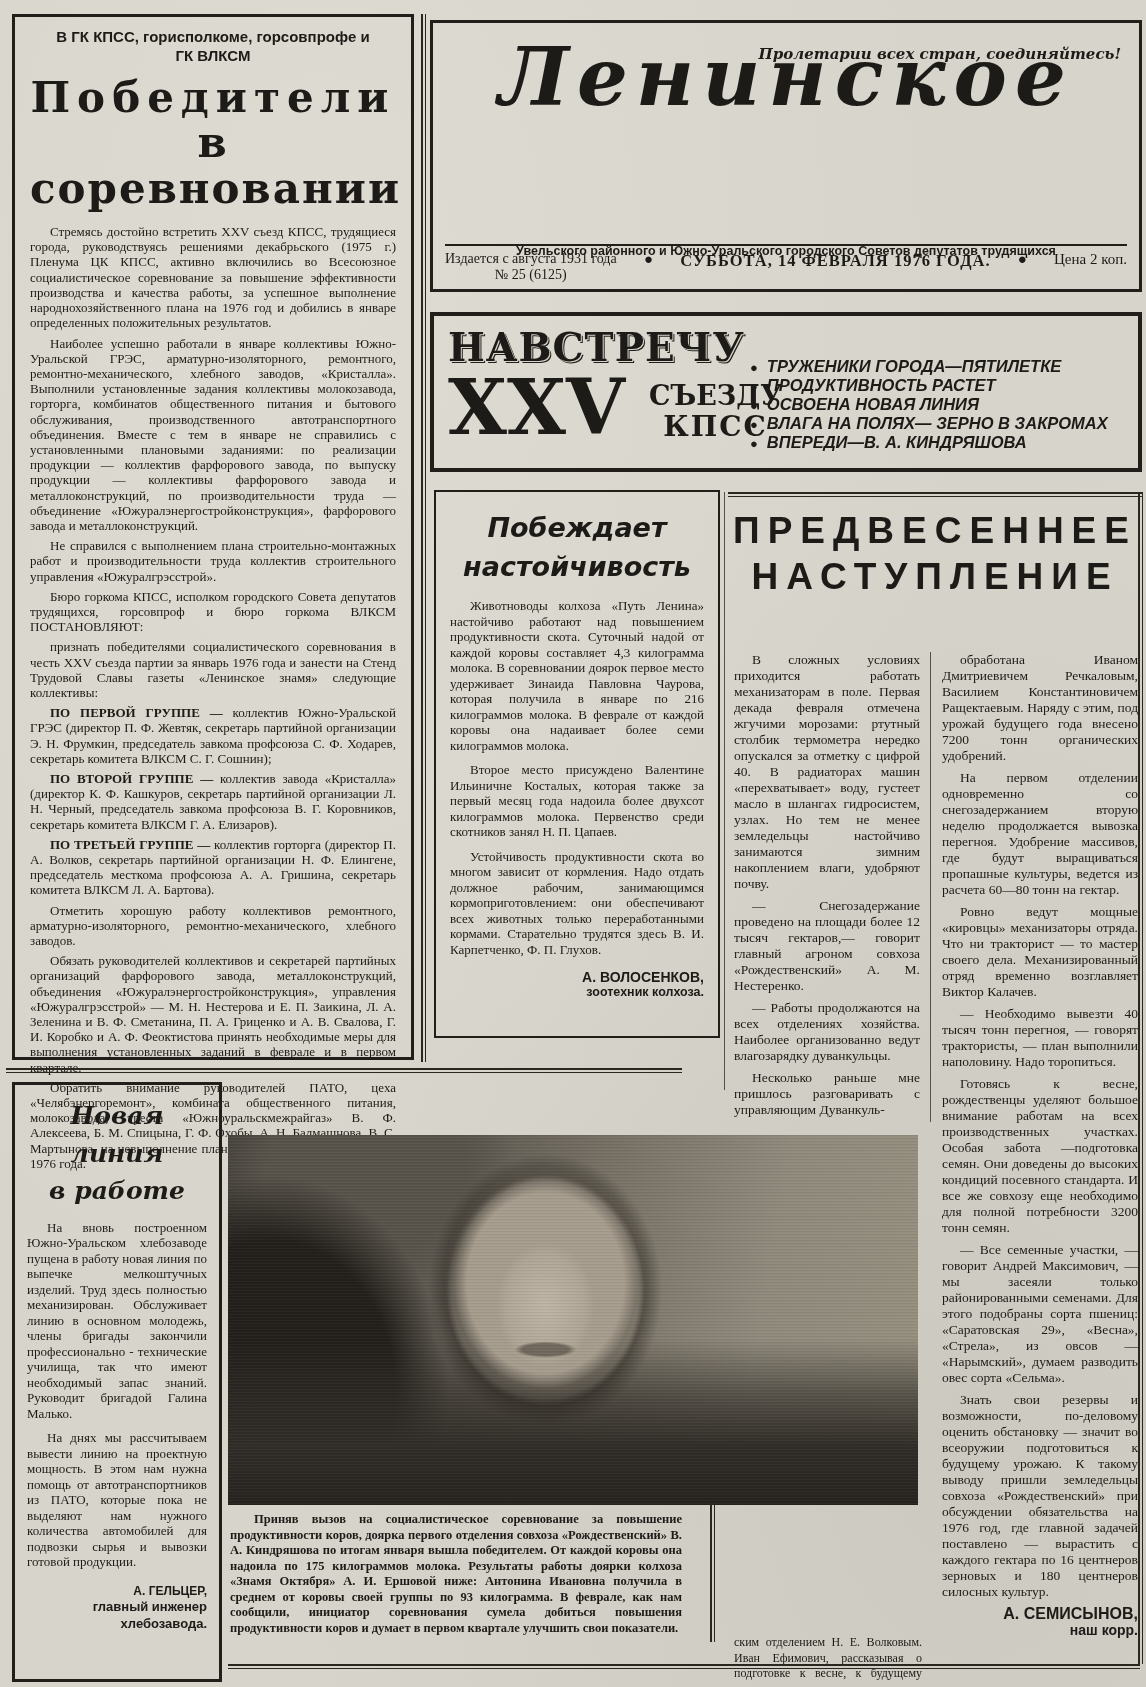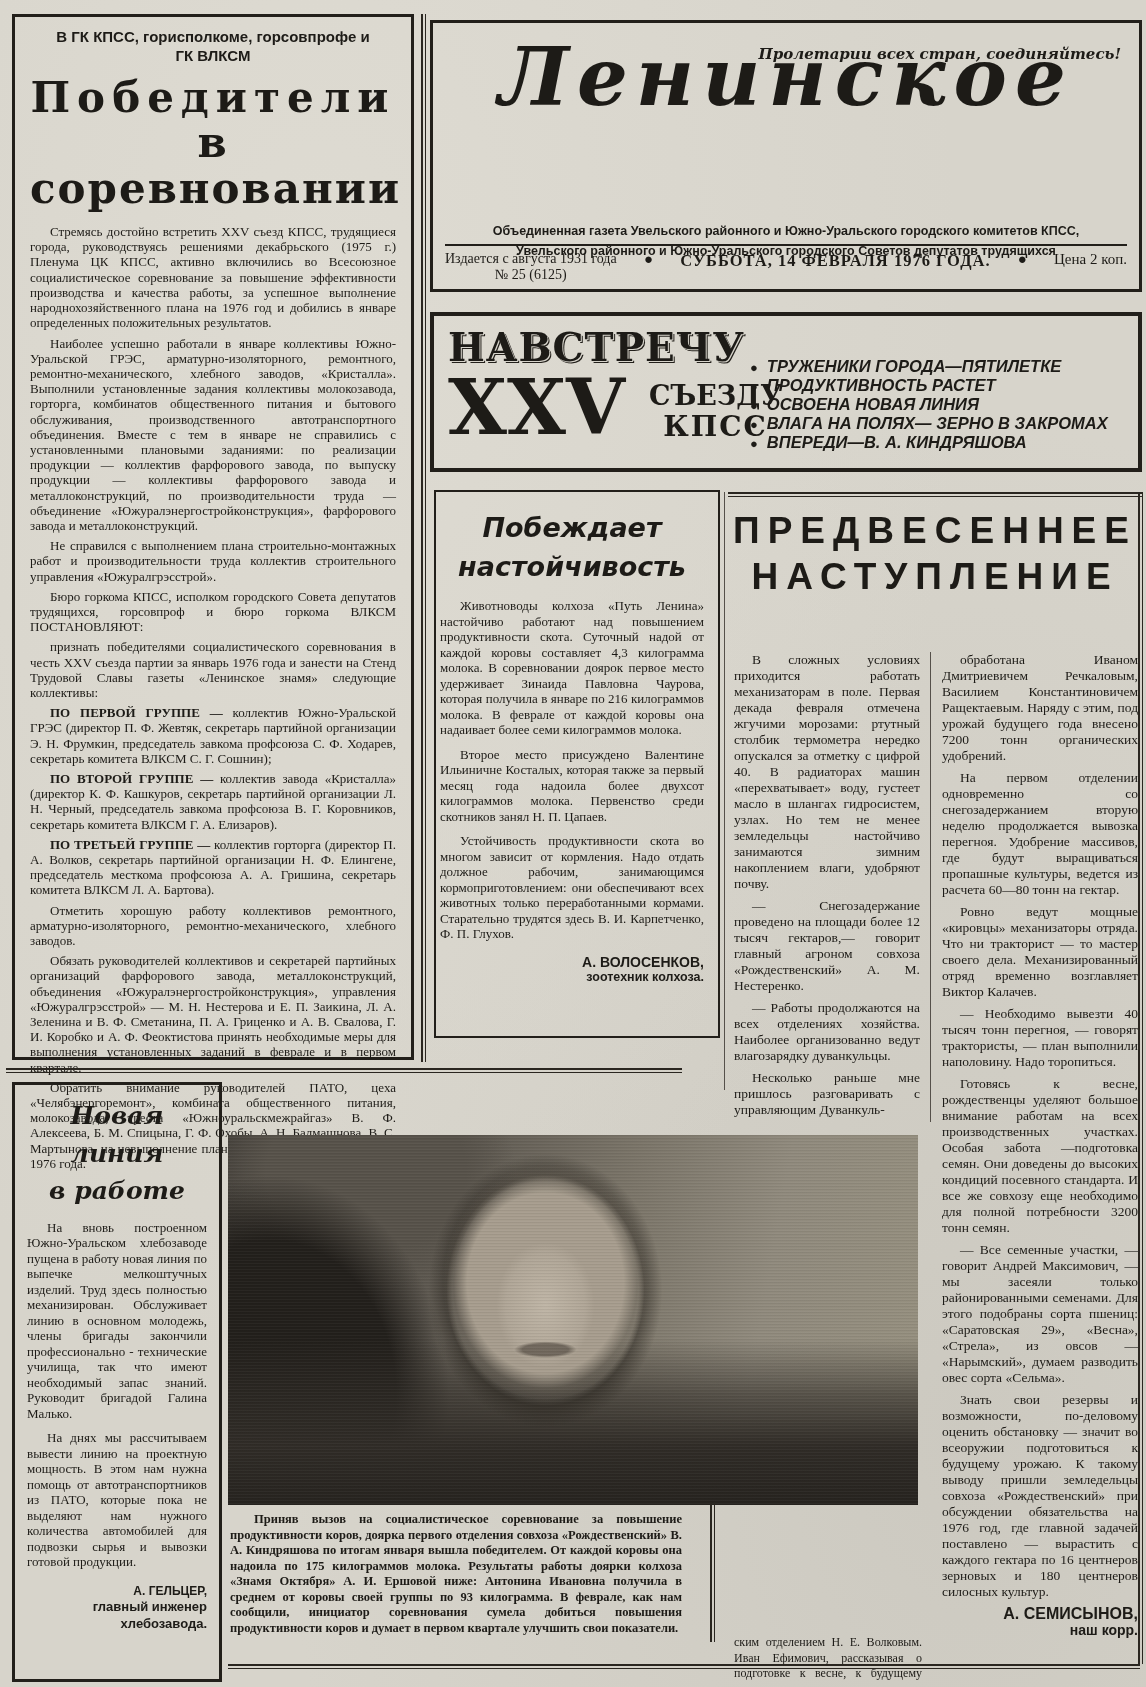--- a/index.html
+++ b/index.html
@@ -94,21 +94,20 @@
       <p><b>ПО ТРЕТЬЕЙ ГРУППЕ —</b><span> коллектив горторга (директор П. А. Волков, секретарь партийной организации Н. Ф. Елингене, председатель месткома профсоюза А. А. Гришина, секретарь комитета ВЛКСМ Л. А. Бартова).</span></p>
       <p><b></b><span>Отметить хорошую работу коллективов ремонтного, арматурно-изоляторного, ремонтно-механического, хлебного заводов.</span></p>
       <p><b></b><span>Обязать руководителей коллективов и секретарей партийных организаций фарфорового завода, металлоконструкций, объединения «Южуралэнергостройконструкция», управления «Южуралгрэсстрой» — М. Н. Нестерова и Е. П. Заикина, Л. А. Зеленина и В. Ф. Сметанина, П. А. Гриценко и А. В. Свалова, Г. И. Коробко и А. Ф. Феоктистова принять необходимые меры для выполнения установленных заданий в феврале и в первом квартале.</span></p>
       <p><b></b><span>Обратить внимание руководителей ПАТО, цеха «Челябэнергоремонт», комбината общественного питания, молокозавода, треста «Южноуральскмежрайгаз» В. Ф. Алексеева, Б. М. Спицына, Г. Ф. Охобы, А. Н. Балмашнова, В. С. Мартынова, на невыполнение плана сдачи металлолома в январе 1976 года.</span></p>
     </div>
   </section>
 
   <section class="box" style="left:430px;top:20px;width:712px;height:272px;">
     <div class="abs slogan" style="right:18px;top:22px;">Пролетарии всех стран, соединяйтесь!</div>
     <div class="abs title-script" style="left:0;right:0;top:14px;">Ленинское</div>
-    <div class="abs mast-sub" style="left:0;right:0;top:202px;">Объединенная газета Увельского районного и Южно-Уральского городского комитетов КПСС,</div>
     <div class="abs mast-sub" style="left:0;right:0;top:222px;">Увельского районного и Южно-Уральского городского Советов депутатов трудящихся</div>
     <div class="dateline">
       <div style="text-align:center;line-height:1.15;">
         <div>Издается с августа 1931 года</div>
         <div>№ 25 (6125)</div>
       </div>
       <span class="dot">●</span>
       <div class="date-center">СУББОТА, 14 ФЕВРАЛЯ 1976 ГОДА.</div>
       <span class="dot">●</span>
       <div style="font-size:15px;">Цена 2 коп.</div>
@@ -130,21 +129,21 @@
       <div class="banner-bullets">
         <div class="b-item"><span class="blt">●</span><span>ТРУЖЕНИКИ ГОРОДА—ПЯТИЛЕТКЕ</span></div>
         <div class="b-item"><span class="blt">●</span><span>ПРОДУКТИВНОСТЬ РАСТЕТ</span></div>
         <div class="b-item"><span class="blt">●</span><span>ОСВОЕНА НОВАЯ ЛИНИЯ</span></div>
         <div class="b-item"><span class="blt">●</span><span>ВЛАГА НА ПОЛЯХ— ЗЕРНО В ЗАКРОМАХ</span></div>
         <div class="b-item"><span class="blt">●</span><span>ВПЕРЕДИ—В. А. КИНДРЯШОВА</span></div>
       </div>
     </div>
   </section>
 
-  <section class="box" style="left:434px;top:490px;width:286px;height:548px;border-width:2px;padding:12px 14px 0 4px;">
+  <section class="box" style="left:434px;top:490px;width:286px;height:548px;border-width:2px;padding:12px 14px 0 14px;">
     <div class="pob-h">
       <div>Побеждает</div>
       <div>настойчивость</div>
     </div>
     <div class="body-text" style="font-size:13px;line-height:15.5px;">
       <p style="margin-bottom:9px;">Животноводы колхоза «Путь Ленина» настойчиво работают над повышением продуктивности скота. Суточный надой от каждой коровы составляет 4,3 килограмма молока. В соревновании доярок первое место удерживает Зинаида Павловна Чаурова, которая получила в январе по 216 килограммов молока. В феврале от каждой коровы она надаивает более семи килограммов молока.</p>
       <p style="margin-bottom:9px;">Второе место присуждено Валентине Ильиничне Косталых, которая также за первый месяц года надоила более двухсот килограммов молока. Первенство среди скотников занял Н. П. Цапаев.</p>
       <p>Устойчивость продуктивности скота во многом зависит от кормления. Надо отдать должное рабочим, занимающимся кормоприготовлением: они обеспечивают всех животных только переработанными кормами. Старательно трудятся здесь В. И. Карпетченко, Ф. П. Глухов.</p>
     </div>
     <div class="sig" style="margin-top:12px;font-size:14px;">А. ВОЛОСЕНКОВ,</div>

